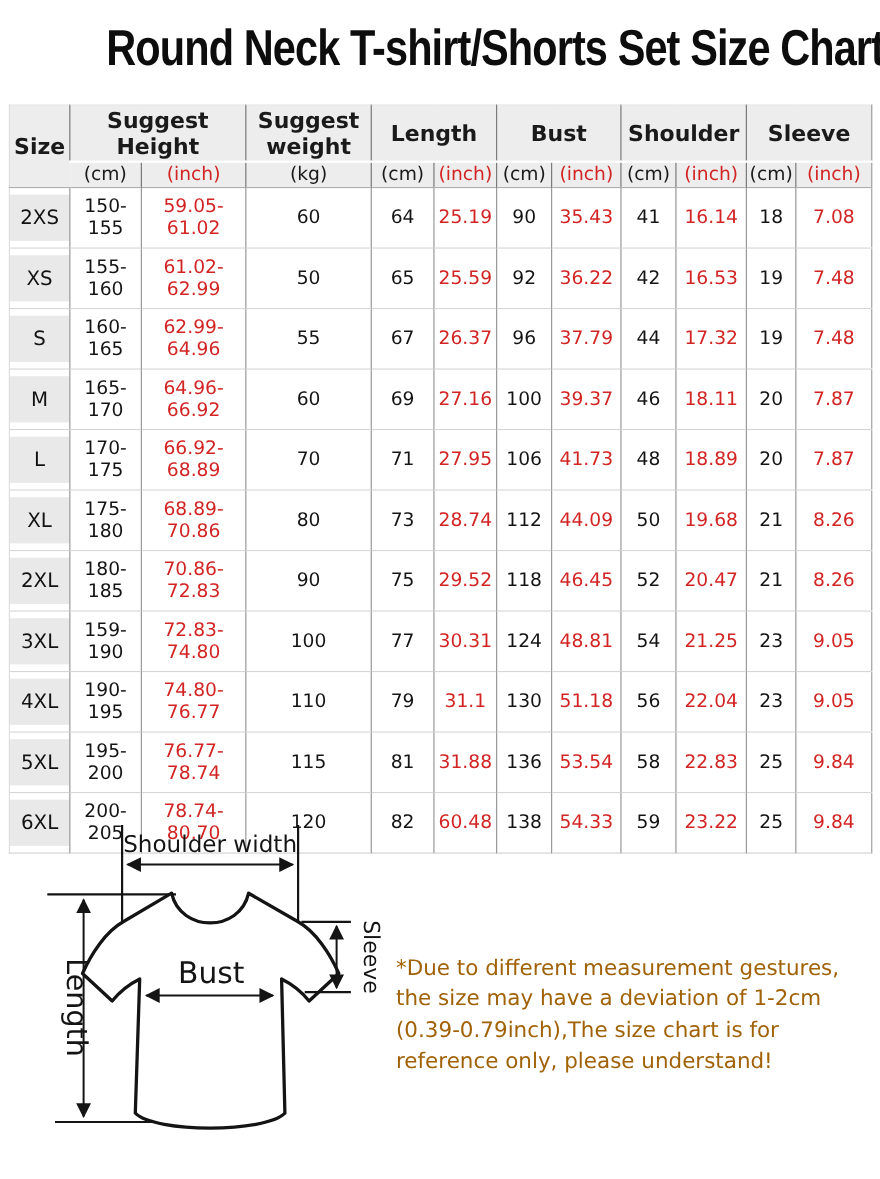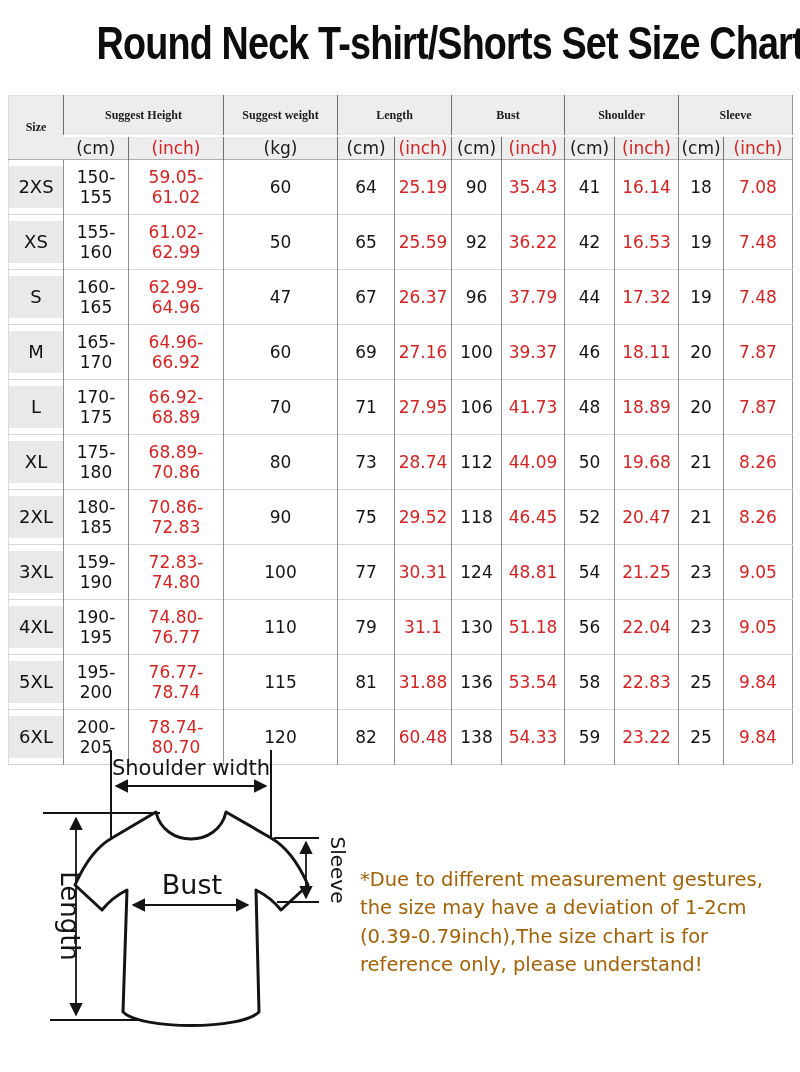--- a/index.html
+++ b/index.html
@@ -39,21 +39,21 @@
   col.c0{width:55px}col.c1{width:65px}col.c2{width:95px}col.c3{width:114px}
   col.c4{width:57px}col.c5{width:57px}col.c6{width:50px}col.c7{width:63px}
   col.c8{width:50px}col.c9{width:64px}col.c10{width:45px}col.c11{width:69px}
 
   thead th{
     background:var(--header-bg);
     border-left:1px solid #6e6e6e;
     text-align:center;vertical-align:middle;
     color:#1a1a1a;
   }
-  thead tr.groups-row th{height:40px;font-size:12px;font-weight:600;font-family:Liberation Serif, serif;}
+  thead tr.groups-row th{height:40px;font-size:20px;font-weight:600;}
   thead th:first-child{border-left:none;}
   thead tr.units-row th{
     height:16px;font-size:17px;font-weight:400;
     border-top:2px solid #ffffff;
   }
   thead th.red{color:var(--accent-red);}
   thead th.size-head{font-size:18px;font-weight:600;}
 
   tbody td{
     height:54px;text-align:center;vertical-align:middle;
@@ -162,21 +162,21 @@
         <td class="red">16.53</td>
         <td>19</td>
         <td class="red">7.48</td>
       </tr>
       <tr>
         <td class="size-cell">
           <div class="chip">S</div>
         </td>
         <td>160-165</td>
         <td class="red">62.99-64.96</td>
-        <td>47</td>
+        <td>55</td>
         <td>67</td>
         <td class="red">26.37</td>
         <td>96</td>
         <td class="red">37.79</td>
         <td>44</td>
         <td class="red">17.32</td>
         <td>19</td>
         <td class="red">7.48</td>
       </tr>
       <tr>

